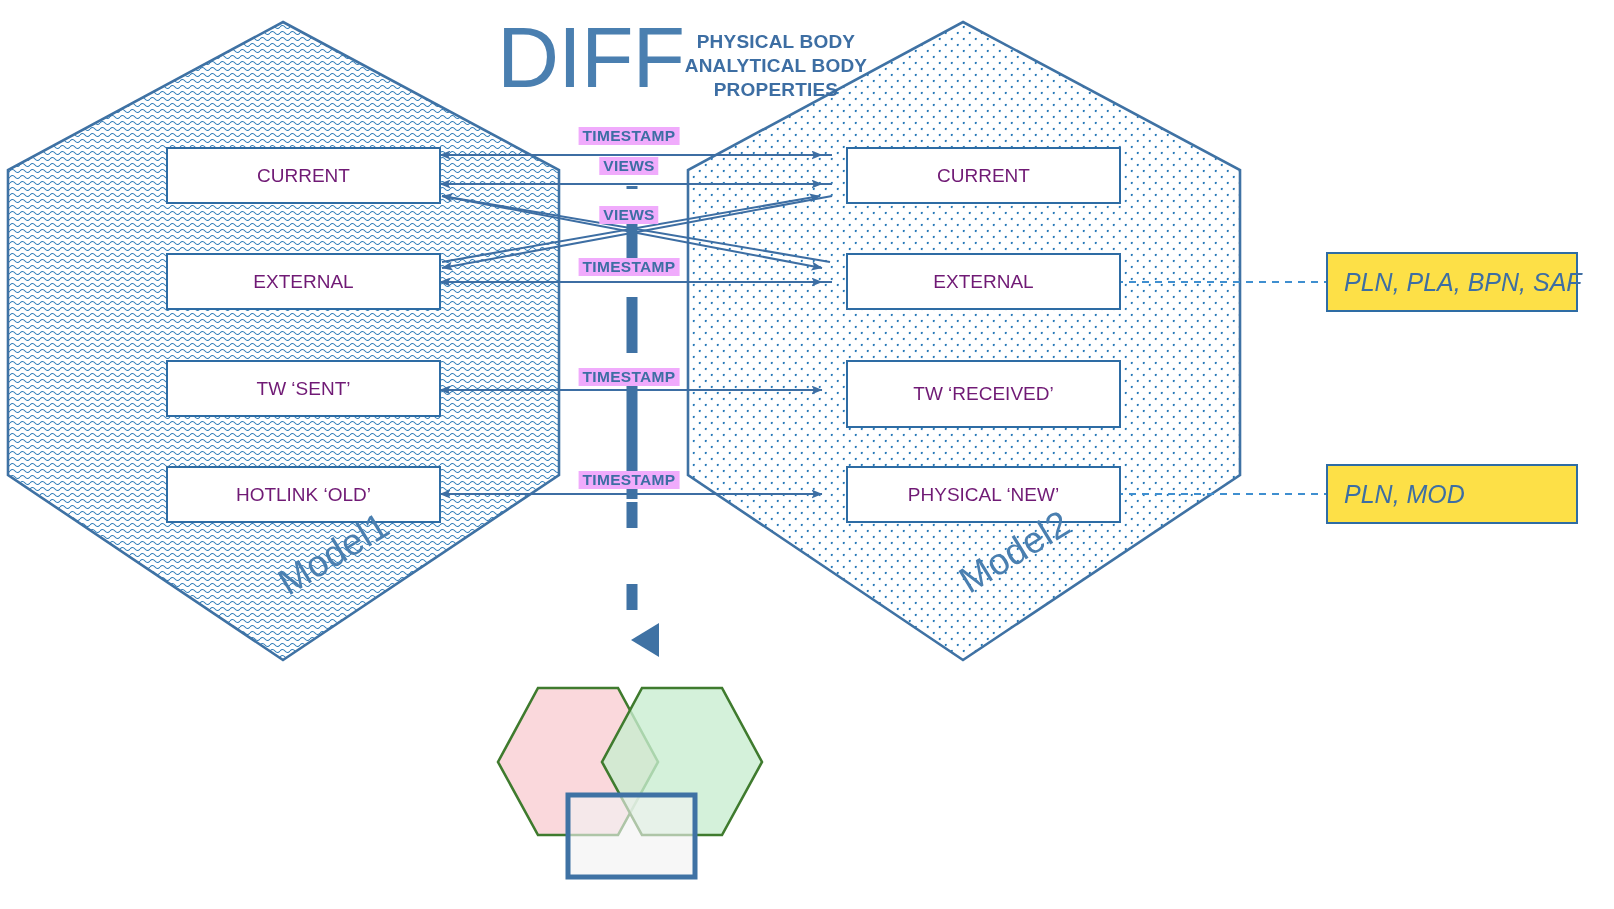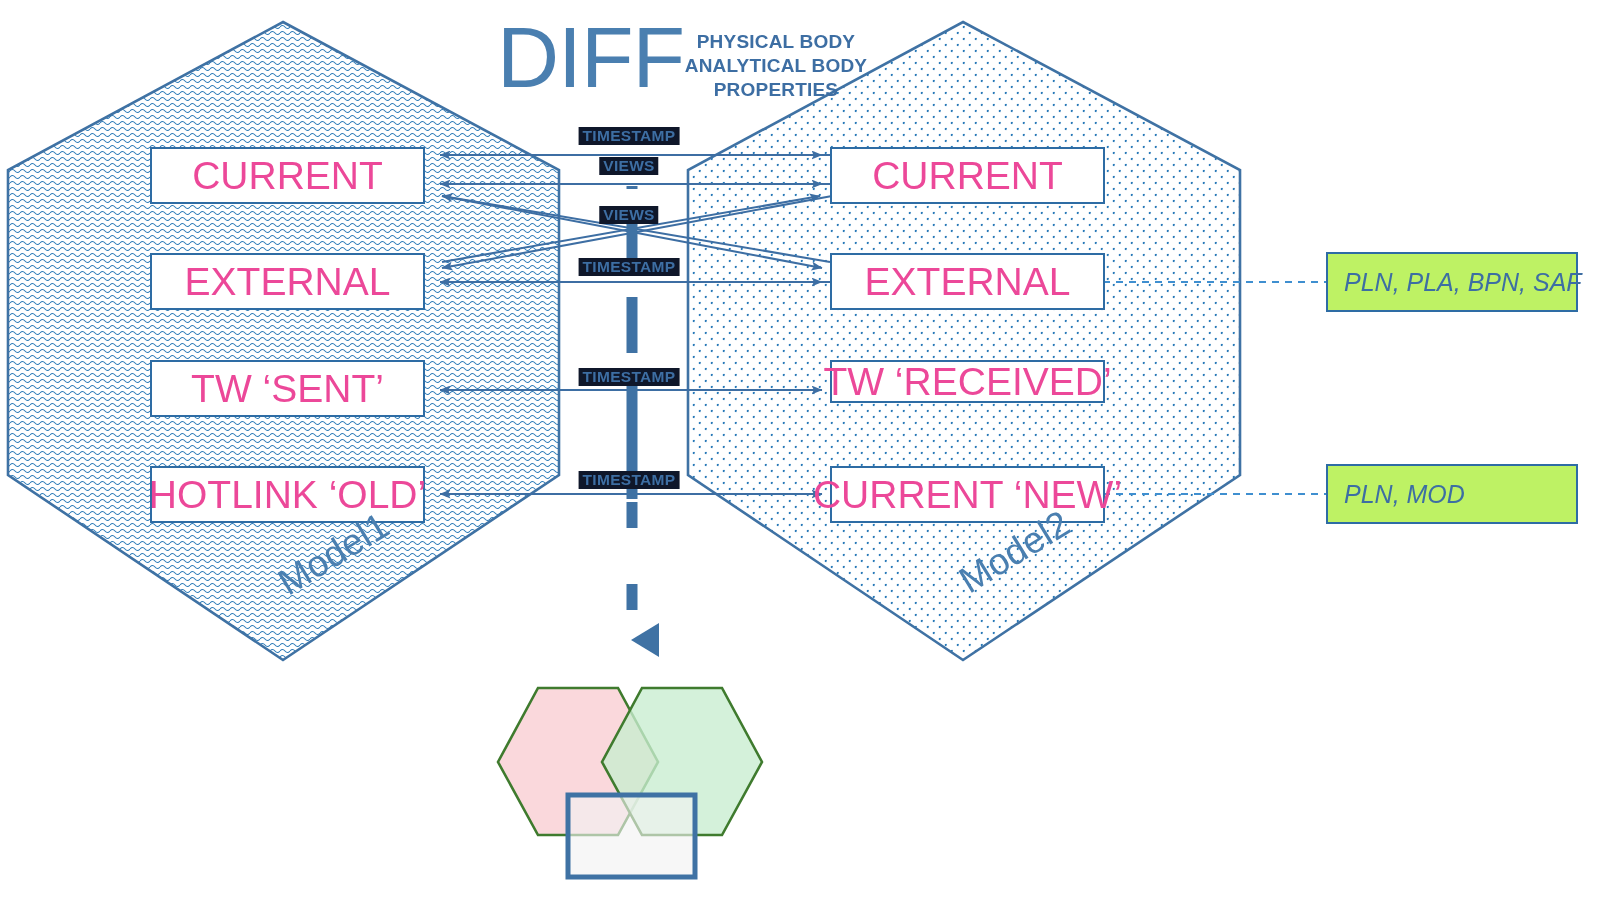--- a/index.html
+++ b/index.html
@@ -18,41 +18,41 @@
     position:absolute;left:661px;top:30px;width:230px;
     font-size:19px;line-height:24px;font-weight:bold;color:#3d6ea3;
     letter-spacing:.2px;
     text-align:center;
   }
 
   
   .mbox{
     position:absolute;background:#ffffff;border:2.5px solid #2e6ca4;
     display:flex;align-items:center;justify-content:center;
-    color:#ec4899;font-size:39px;font-weight:400;
+    color:#701a75;font-size:19px;font-weight:400;
     font-family:"Liberation Sans", sans-serif;
-    box-sizing:border-box;white-space:nowrap;
+    box-sizing:border-box;white-space:nowrap;margin-left:16px;
   }
 
   
   .alabel{
     position:absolute;font-size:15.5px;font-weight:bold;color:#3d6ea3;
-    letter-spacing:.3px;background:#0f172a;padding:0 4px;white-space:nowrap;
+    letter-spacing:.3px;background:#f0abfc;padding:0 4px;white-space:nowrap;
     transform:translateX(-50%);
   }
 
   
   .mname{
     position:absolute;font-size:37px;color:#4a7fb0;font-weight:400;
     white-space:nowrap;transform-origin:0 0;
   }
 
   
   .abox{
-    position:absolute;background:#bef264;border:2.5px solid #2e6ca4;
+    position:absolute;background:#fde047;border:2.5px solid #2e6ca4;
     display:flex;align-items:center;box-sizing:border-box;
     color:#3d6ea3;font-size:25px;font-style:italic;
     padding-left:16px;white-space:nowrap;
   }
 </style>
 </head>
 <body>
 
 <div id="stage">
 
@@ -137,22 +137,22 @@
     <div>PROPERTIES</div>
   </div>
 
   <div class="mbox" style="left:150px;top:147px;width:275px;height:57px;">CURRENT</div>
   <div class="mbox" style="left:150px;top:253px;width:275px;height:57px;">EXTERNAL</div>
   <div class="mbox" style="left:150px;top:466px;width:275px;height:57px;">HOTLINK ‘OLD’</div>
   <div class="mbox" style="left:150px;top:360px;width:275px;height:57px;">TW ‘SENT’</div>
 
   <div class="mbox" style="left:830px;top:147px;width:275px;height:57px;">CURRENT</div>
   <div class="mbox" style="left:830px;top:253px;width:275px;height:57px;">EXTERNAL</div>
-  <div class="mbox" style="left:830px;top:360px;width:275px;height:43px;">TW ‘RECEIVED’</div>
-  <div class="mbox" style="left:830px;top:466px;width:275px;height:57px;">CURRENT ‘NEW’</div>
+  <div class="mbox" style="left:830px;top:360px;width:275px;height:68px;">TW ‘RECEIVED’</div>
+  <div class="mbox" style="left:830px;top:466px;width:275px;height:57px;">PHYSICAL ‘NEW’</div>
 
   <div class="alabel" style="left:629px;top:127px;">TIMESTAMP</div>
   <div class="alabel" style="left:629px;top:157px;">VIEWS</div>
   <div class="alabel" style="left:629px;top:206px;">VIEWS</div>
   <div class="alabel" style="left:629px;top:258px;">TIMESTAMP</div>
   <div class="alabel" style="left:629px;top:368px;">TIMESTAMP</div>
   <div class="alabel" style="left:629px;top:471px;">TIMESTAMP</div>
 
   <div class="mname" style="left:271px;top:568px;transform:rotate(-31.5deg);">Model1</div>
   <div class="mname" style="left:952px;top:566px;transform:rotate(-31.5deg);">Model2</div>

